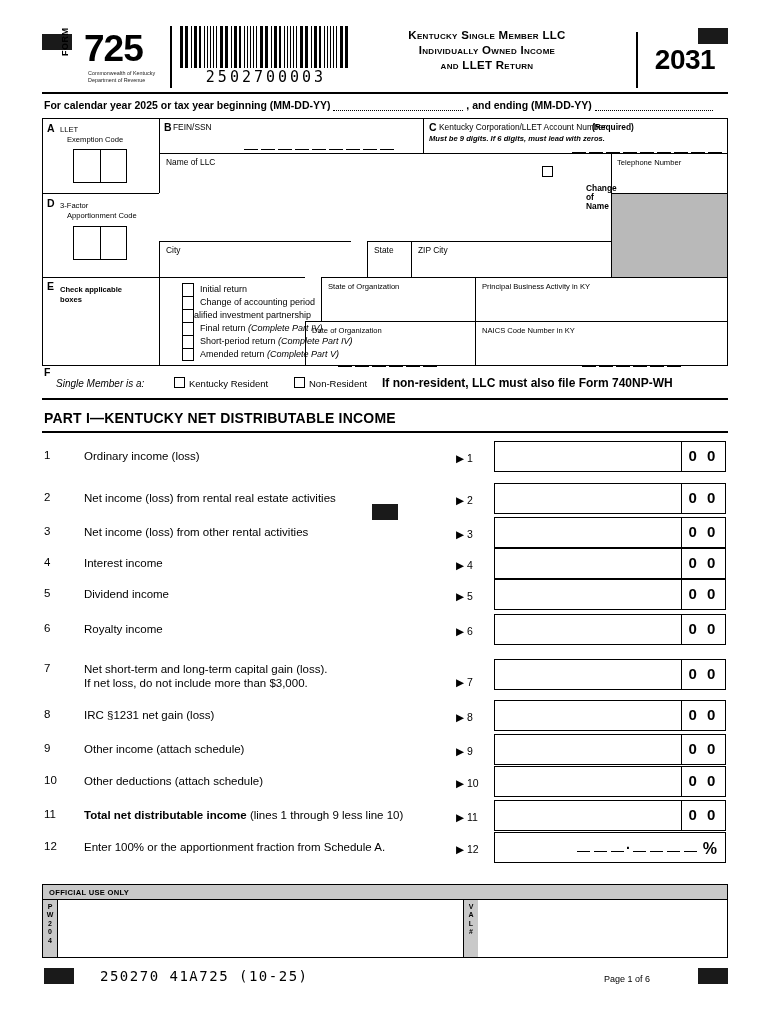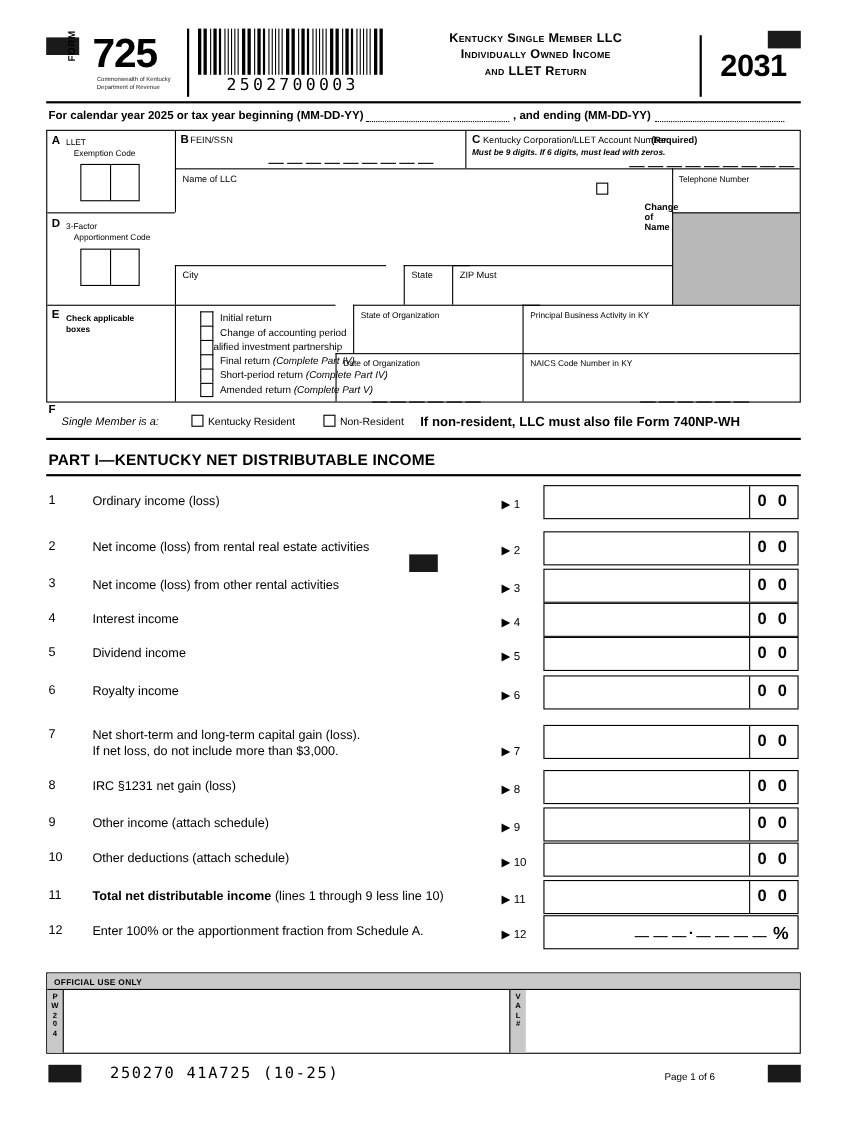--- a/index.html
+++ b/index.html
@@ -295,21 +295,21 @@
 
     <div class="cell cl ct shaded" style="left:568px;top:74px;width:116px;height:84px;"></div>
 
     <div class="cell cl ct" style="left:116px;top:122px;width:192px;height:36px;">
       <span class="lbl lbl-lg abs" style="left:6px;top:4px;">City</span>
     </div>
     <div class="cell cl ct" style="left:324px;top:122px;width:60px;height:36px;">
       <span class="lbl lbl-lg abs" style="left:6px;top:4px;">State</span>
     </div>
     <div class="cell cl ct" style="left:368px;top:122px;width:200px;height:36px;">
-      <span class="lbl lbl-lg abs" style="left:6px;top:4px;">ZIP Must</span>
+      <span class="lbl lbl-lg abs" style="left:6px;top:4px;">ZIP City</span>
     </div>
 
     <div class="cell ct" style="left:0;top:158px;width:116px;height:88px;">
       <span class="secletter abs" style="left:4px;top:2px;">E</span>
       <span class="lbl bold abs" style="left:17px;top:7px;">Check applicable</span>
       <span class="lbl bold abs" style="left:17px;top:17px;">boxes</span>
     </div>
 
     <div class="cell cl ct" style="left:116px;top:158px;width:146px;height:88px;">
       <div class="ckstack" id="ckstack" style="left:22px;top:5px;width:120px;">

